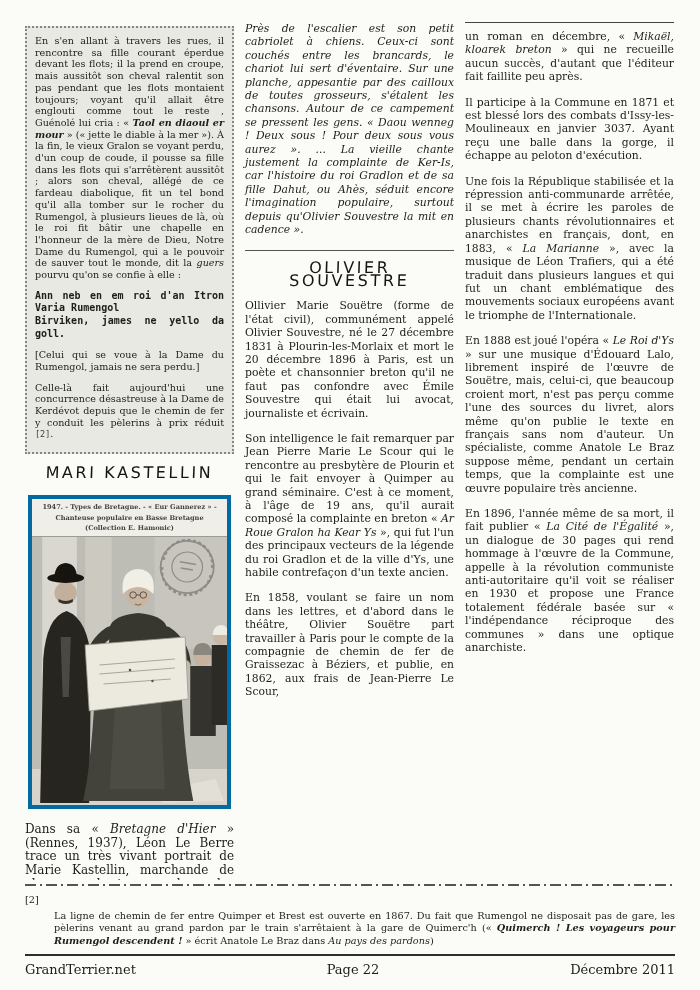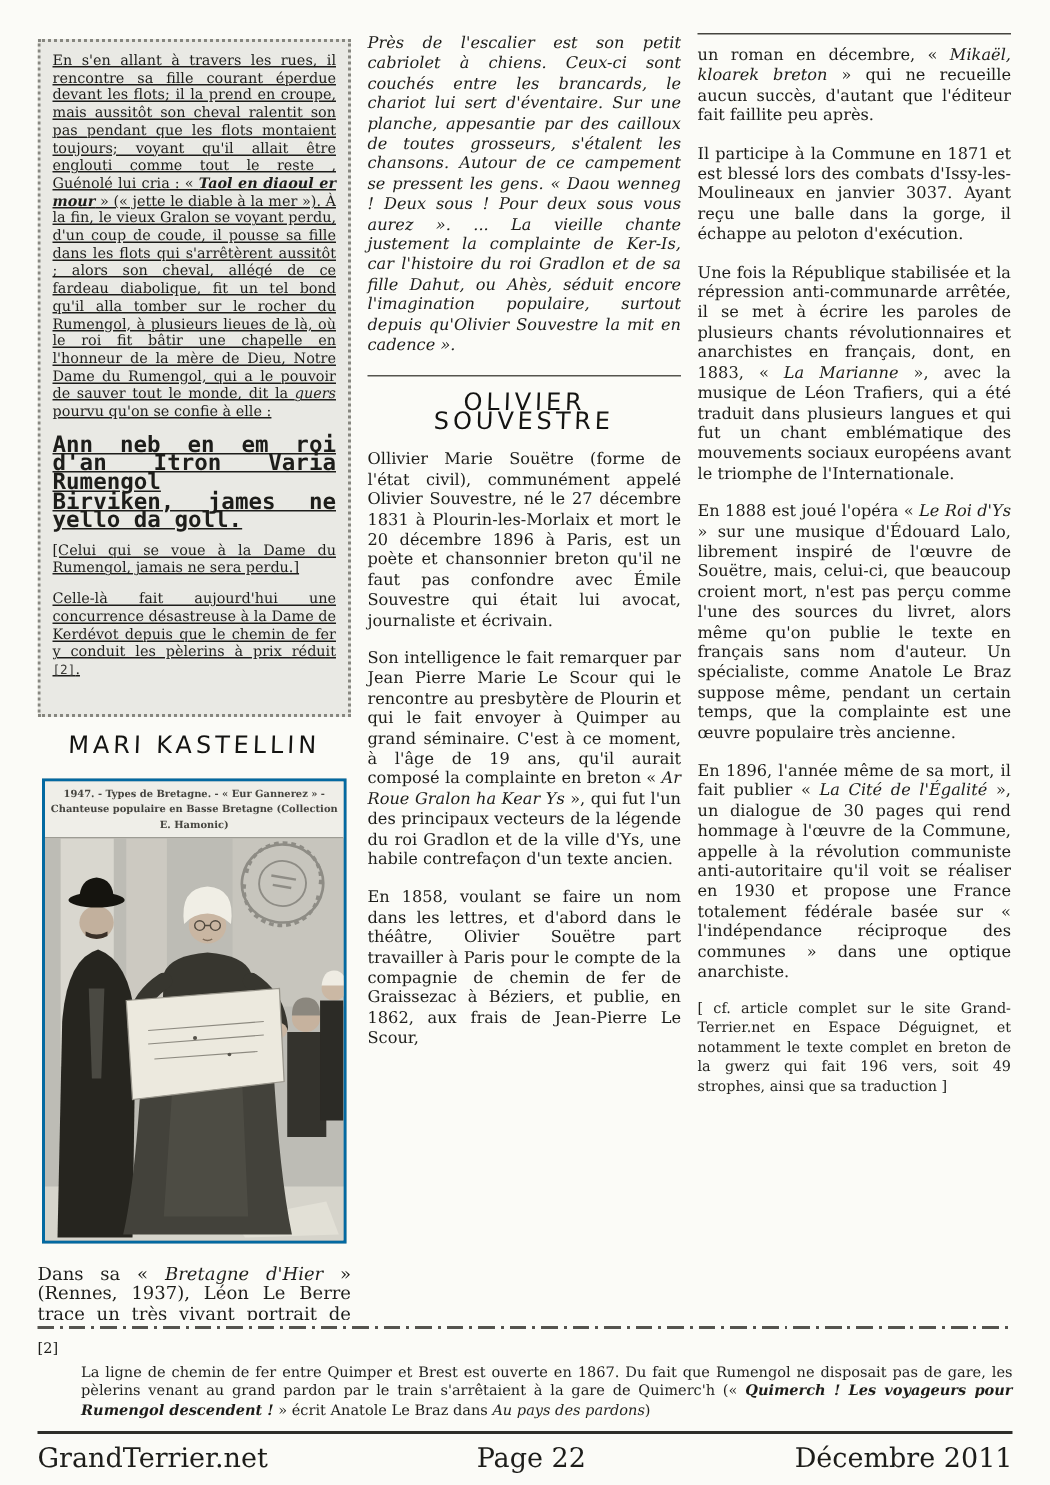--- a/index.html
+++ b/index.html
@@ -14,41 +14,40 @@
   .cols{display:flex;gap:11px;height:858px;overflow:hidden;}
   .col{width:209px;flex:0 0 209px;font-size:10.8px;line-height:13.4px;}
   .col p{margin:0 0 12px;text-align:justify;}
   .it{font-style:italic;}
   .bit{font-style:italic;font-weight:bold;}
   .mn{font-family:"DejaVu Sans Mono", monospace;font-size:0.88em;color:#3c3c38;}
   
   .qbox{
     border:2px dotted #86867f;
     background:#e9e9e4;
-    padding:7px 8px 14px;
+    padding:7px 8px 2px;
     font-size:9.6px;line-height:11.7px;
     margin:4px 0 12px;
-    text-decoration:underline;
   }
   .qbox p{margin:0 0 9px;}
   .verse{
     font-family:"DejaVu Sans Mono", monospace;
-    font-weight:bold;font-size:15px;line-height:12.6px;
+    font-weight:bold;font-size:10px;line-height:12.6px;
     white-space:pre-line;text-align:center;
   }
   .trans{text-align:left;}
   
   .hand{
     font-family:"DejaVu Sans", sans-serif;
     font-weight:normal;font-size:16px;letter-spacing:2.6px;
     text-align:center;color:#141412;margin:10px 0 12px;
     transform:skewX(-2deg);
   }
   
-  .photo{margin:16px 3px 14px;border:2px solid #0369a1;background:#c4c3bc;}
+  .photo{margin:16px 3px 14px;border:4px solid #0369a1;background:#c4c3bc;}
   .photo-caption{
     background:#efeee8;border-bottom:1px solid #9d9c94;
     text-align:center;font-size:6.6px;line-height:1.55;font-weight:bold;
     color:#45443f;padding:3px 2px;
   }
   .photo svg{display:block;width:100%;height:268px;}
   
   .intro p{font-size:12px;line-height:13.6px;}
   
   .quote p{font-style:italic;}
@@ -58,21 +57,21 @@
   .note{font-size:9.6px;line-height:13px;text-align:right;margin-top:30px;color:#23231f;}
   
   .divider{
     height:2px;margin:4px 0 8px;
     background:repeating-linear-gradient(90deg,#55544f 0 11px,transparent 11px 15px,#55544f 15px 17px,transparent 17px 21px);
   }
   .footnote{display:flex;gap:9px;font-size:9.7px;line-height:12.4px;}
   .fn-marker{flex:0 0 20px;}
   .fn-text{text-align:justify;flex:1;margin-top:16px;}
   .footer-rule{border:none;border-top:2px solid #2e2e2a;margin:7px 0 0;}
-  .footer{display:flex;justify-content:space-between;font-size:18px;padding-top:6px;color:#1d1d1a;}
+  .footer{display:flex;justify-content:space-between;font-size:13px;padding-top:6px;color:#1d1d1a;}
 </style>
 </head>
 <body>
 
 <div class="page">
 
   <div class="cols">
 
     <div class="col">
       <div class="qbox">
@@ -170,21 +169,20 @@
       <p><span>En 1858, voulant se faire un nom dans les lettres, et d'abord dans le théâtre, Olivier Souëtre part travailler à Paris pour le compte de la compagnie de chemin de fer de Graissezac à Béziers, et publie, en 1862, aux frais de Jean-Pierre Le Scour,</span></p>
     </div>
 
     <div class="col">
       <hr class="toprule">
       <p><span>un roman en décembre, « </span><span class="it">Mikaël, kloarek breton</span><span> » qui ne recueille aucun succès, d'autant que l'éditeur fait faillite peu après.</span></p>
       <p><span>Il participe à la Commune en 1871 et est blessé lors des combats d'Issy-les-Moulineaux en janvier 3037. Ayant reçu une balle dans la gorge, il échappe au peloton d'exécution.</span></p>
       <p><span>Une fois la République stabilisée et la répression anti-communarde arrêtée, il se met à écrire les paroles de plusieurs chants révolutionnaires et anarchistes en français, dont, en 1883, « </span><span class="it">La Marianne</span><span> », avec la musique de Léon Trafiers, qui a été traduit dans plusieurs langues et qui fut un chant emblématique des mouvements sociaux européens avant le triomphe de l'Internationale.</span></p>
       <p><span>En 1888 est joué l'opéra « </span><span class="it">Le Roi d'Ys</span><span> » sur une musique d'Édouard Lalo, librement inspiré de l'œuvre de Souëtre, mais, celui-ci, que beaucoup croient mort, n'est pas perçu comme l'une des sources du livret, alors même qu'on publie le texte en français sans nom d'auteur. Un spécialiste, comme Anatole Le Braz suppose même, pendant un certain temps, que la complainte est une œuvre populaire très ancienne.</span></p>
       <p><span>En 1896, l'année même de sa mort, il fait publier « </span><span class="it">La Cité de l'Égalité</span><span> », un dialogue de 30 pages qui rend hommage à l'œuvre de la Commune, appelle à la révolution communiste anti-autoritaire qu'il voit se réaliser en 1930 et propose une France totalement fédérale basée sur « l'indépendance réciproque des communes » dans une optique anarchiste.</span></p>
-      <p class="note">[ cf. article complet sur le site Grand-Terrier.net en Espace Déguignet, et notamment le texte complet en breton de la gwerz qui fait  196 vers, soit 49 strophes, ainsi que sa traduction ]</p>
     </div>
 
   </div>
 
   <div class="divider"></div>
   <div class="footnote">
     <span class="fn-marker">[2]</span>
     <span class="fn-text"><span>La ligne de chemin de fer entre Quimper et Brest est ouverte en 1867. Du fait que Rumengol ne disposait pas de gare, les pèlerins venant au grand pardon par le train s'arrêtaient à la gare de Quimerc'h (« </span><span class="bit">Quimerch ! Les voyageurs pour Rumengol descendent !</span><span> » écrit Anatole Le Braz dans </span><span class="it">Au pays des pardons</span><span>)</span></span>
   </div>
 

